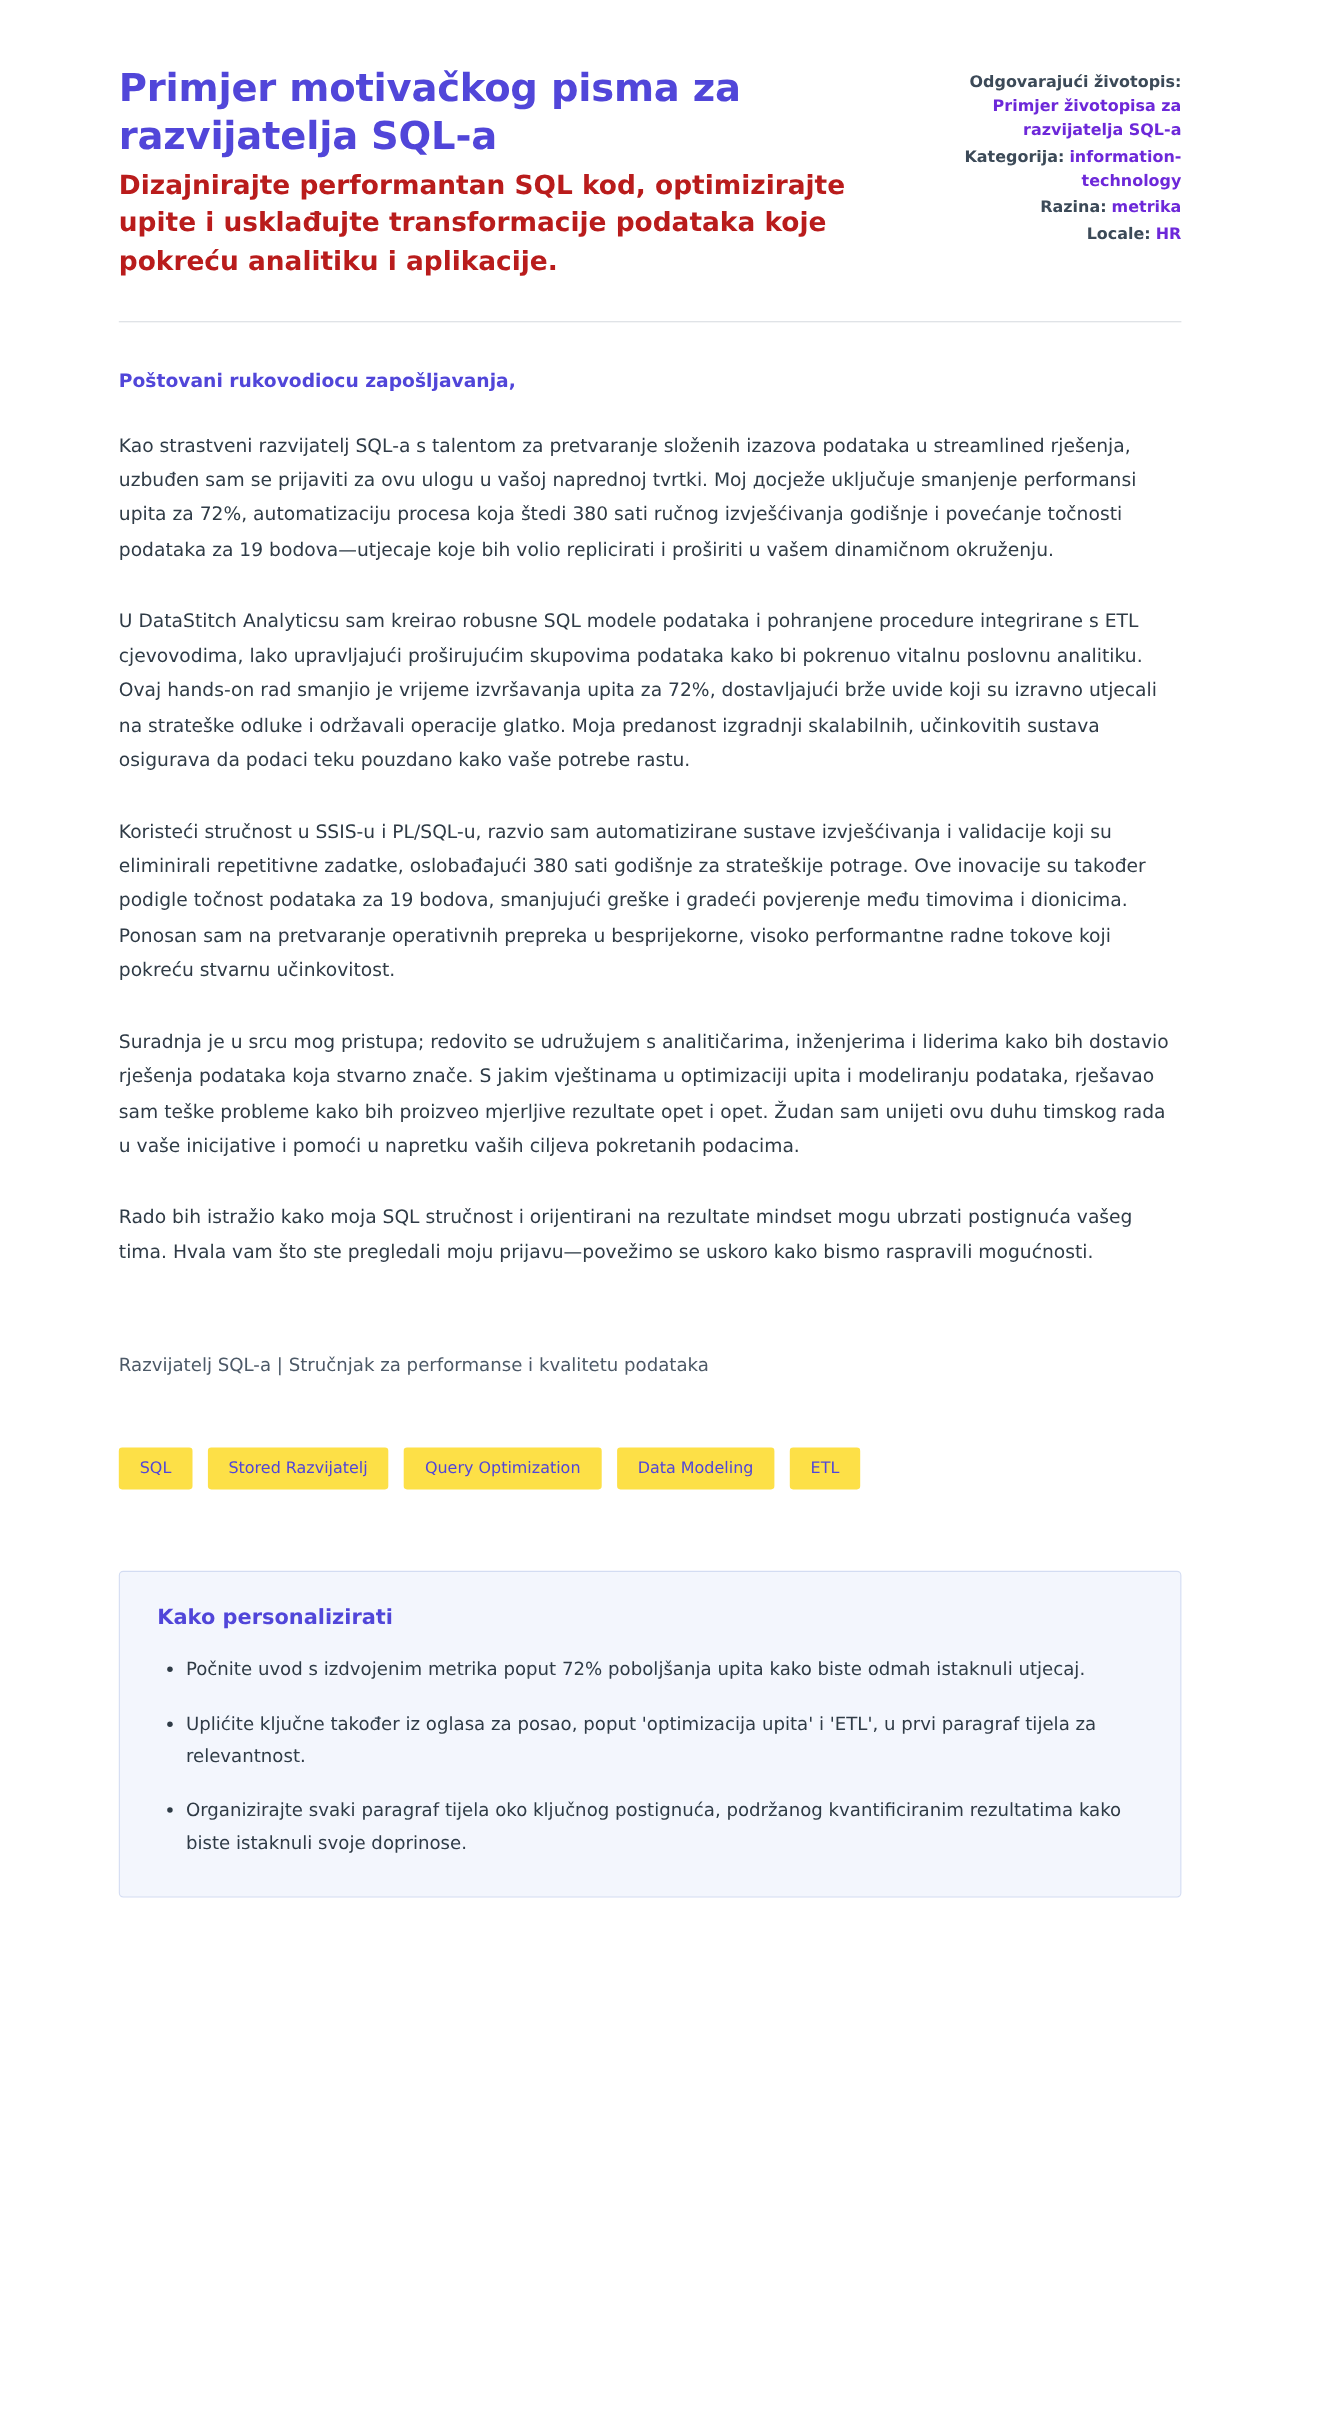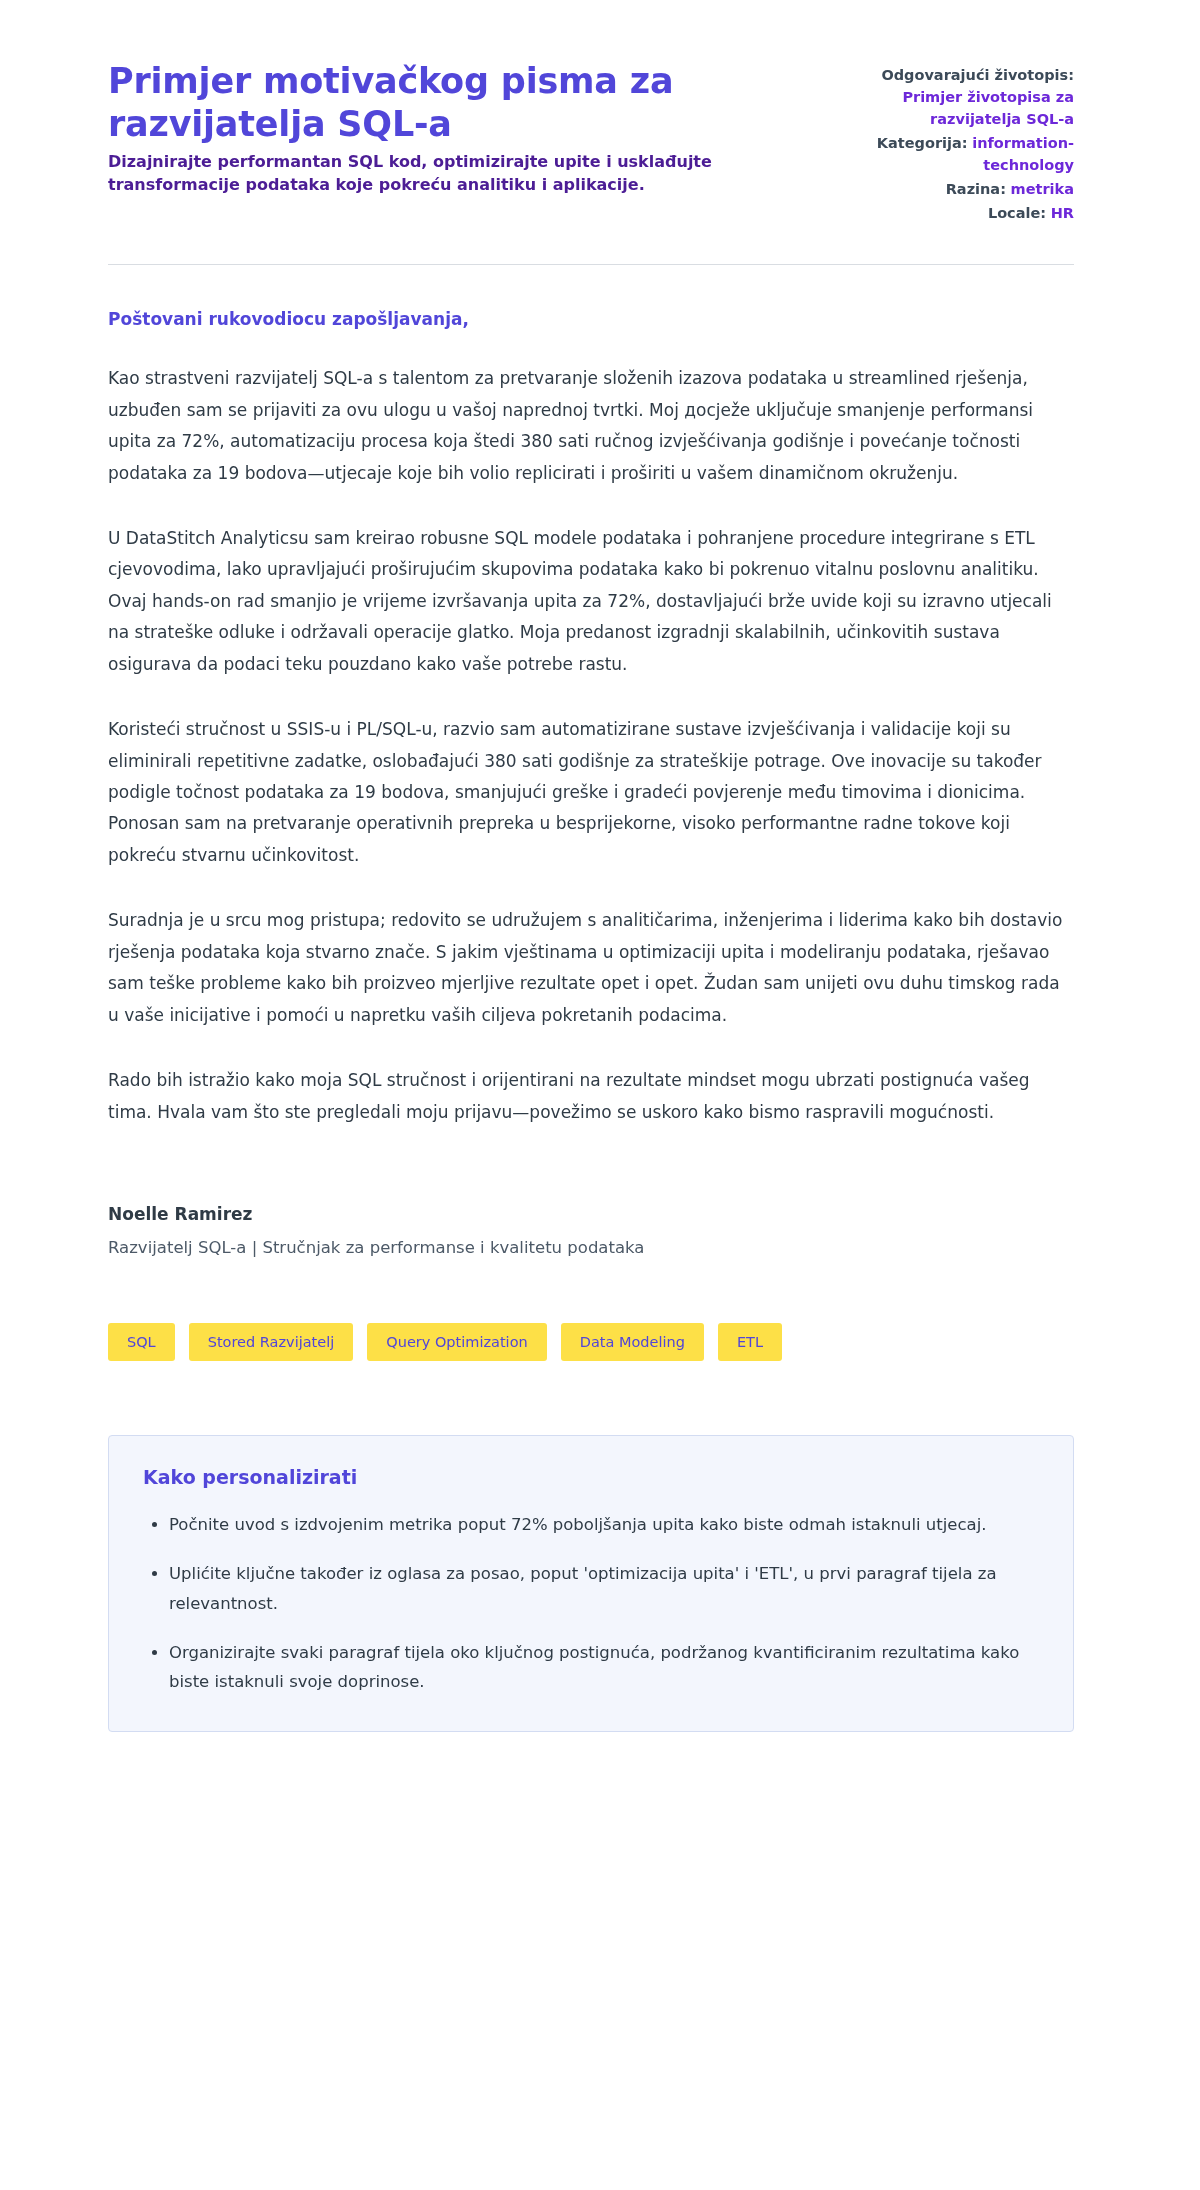--- a/index.html
+++ b/index.html
@@ -35,24 +35,24 @@
   .doc-title {
     margin: 0;
     font-size: 35px;
     line-height: 1.22;
     font-weight: bold;
     color: #5146d9;
     letter-spacing: -0.2px;
   }
   .doc-subtitle {
     margin: 6px 0 0 0;
-    font-size: 16px;
+    font-size: 24px;
     line-height: 1.42;
     font-weight: bold;
-    color: #4c1d95;
+    color: #b91c1c;
   }
 
   .header-meta {
     flex: 0 0 230px;
     width: 230px;
     text-align: right;
     font-size: 14.5px;
     line-height: 1.52;
     color: #4c5967;
     padding-top: 4px;
@@ -179,21 +179,20 @@
   <div class="letter">
     <p class="salutation">Poštovani rukovodiocu zapošljavanja,</p>
 
     <p class="body-para">Kao strastveni razvijatelj SQL-a s talentom za pretvaranje složenih izazova podataka u streamlined rješenja, uzbuđen sam se prijaviti za ovu ulogu u vašoj naprednoj tvrtki. Moj досјеže uključuje smanjenje performansi upita za 72%, automatizaciju procesa koja štedi 380 sati ručnog izvješćivanja godišnje i povećanje točnosti podataka za 19 bodova—utjecaje koje bih volio replicirati i proširiti u vašem dinamičnom okruženju.</p>
     <p class="body-para">U DataStitch Analyticsu sam kreirao robusne SQL modele podataka i pohranjene procedure integrirane s ETL cjevovodima, lako upravljajući proširujućim skupovima podataka kako bi pokrenuo vitalnu poslovnu analitiku. Ovaj hands-on rad smanjio je vrijeme izvršavanja upita za 72%, dostavljajući brže uvide koji su izravno utjecali na strateške odluke i održavali operacije glatko. Moja predanost izgradnji skalabilnih, učinkovitih sustava osigurava da podaci teku pouzdano kako vaše potrebe rastu.</p>
     <p class="body-para">Koristeći stručnost u SSIS-u i PL/SQL-u, razvio sam automatizirane sustave izvješćivanja i validacije koji su eliminirali repetitivne zadatke, oslobađajući 380 sati godišnje za strateškije potrage. Ove inovacije su također podigle točnost podataka za 19 bodova, smanjujući greške i gradeći povjerenje među timovima i dionicima. Ponosan sam na pretvaranje operativnih prepreka u besprijekorne, visoko performantne radne tokove koji pokreću stvarnu učinkovitost.</p>
     <p class="body-para">Suradnja je u srcu mog pristupa; redovito se udružujem s analitičarima, inženjerima i liderima kako bih dostavio rješenja podataka koja stvarno znače. S jakim vještinama u optimizaciji upita i modeliranju podataka, rješavao sam teške probleme kako bih proizveo mjerljive rezultate opet i opet. Žudan sam unijeti ovu duhu timskog rada u vaše inicijative i pomoći u napretku vaših ciljeva pokretanih podacima.</p>
     <p class="body-para">Rado bih istražio kako moja SQL stručnost i orijentirani na rezultate mindset mogu ubrzati postignuća vašeg tima. Hvala vam što ste pregledali moju prijavu—povežimo se uskoro kako bismo raspravili mogućnosti.</p>
 
     <div class="signature">
-      <p class="sign-name">Noelle Ramirez</p>
       <p class="sign-role">Razvijatelj SQL-a | Stručnjak za performanse i kvalitetu podataka</p>
     </div>
   </div>
 
   <div class="tag-row">
     <span class="tag">SQL</span>
     <span class="tag">Stored Razvijatelj</span>
     <span class="tag">Query Optimization</span>
     <span class="tag">Data Modeling</span>
     <span class="tag">ETL</span>

